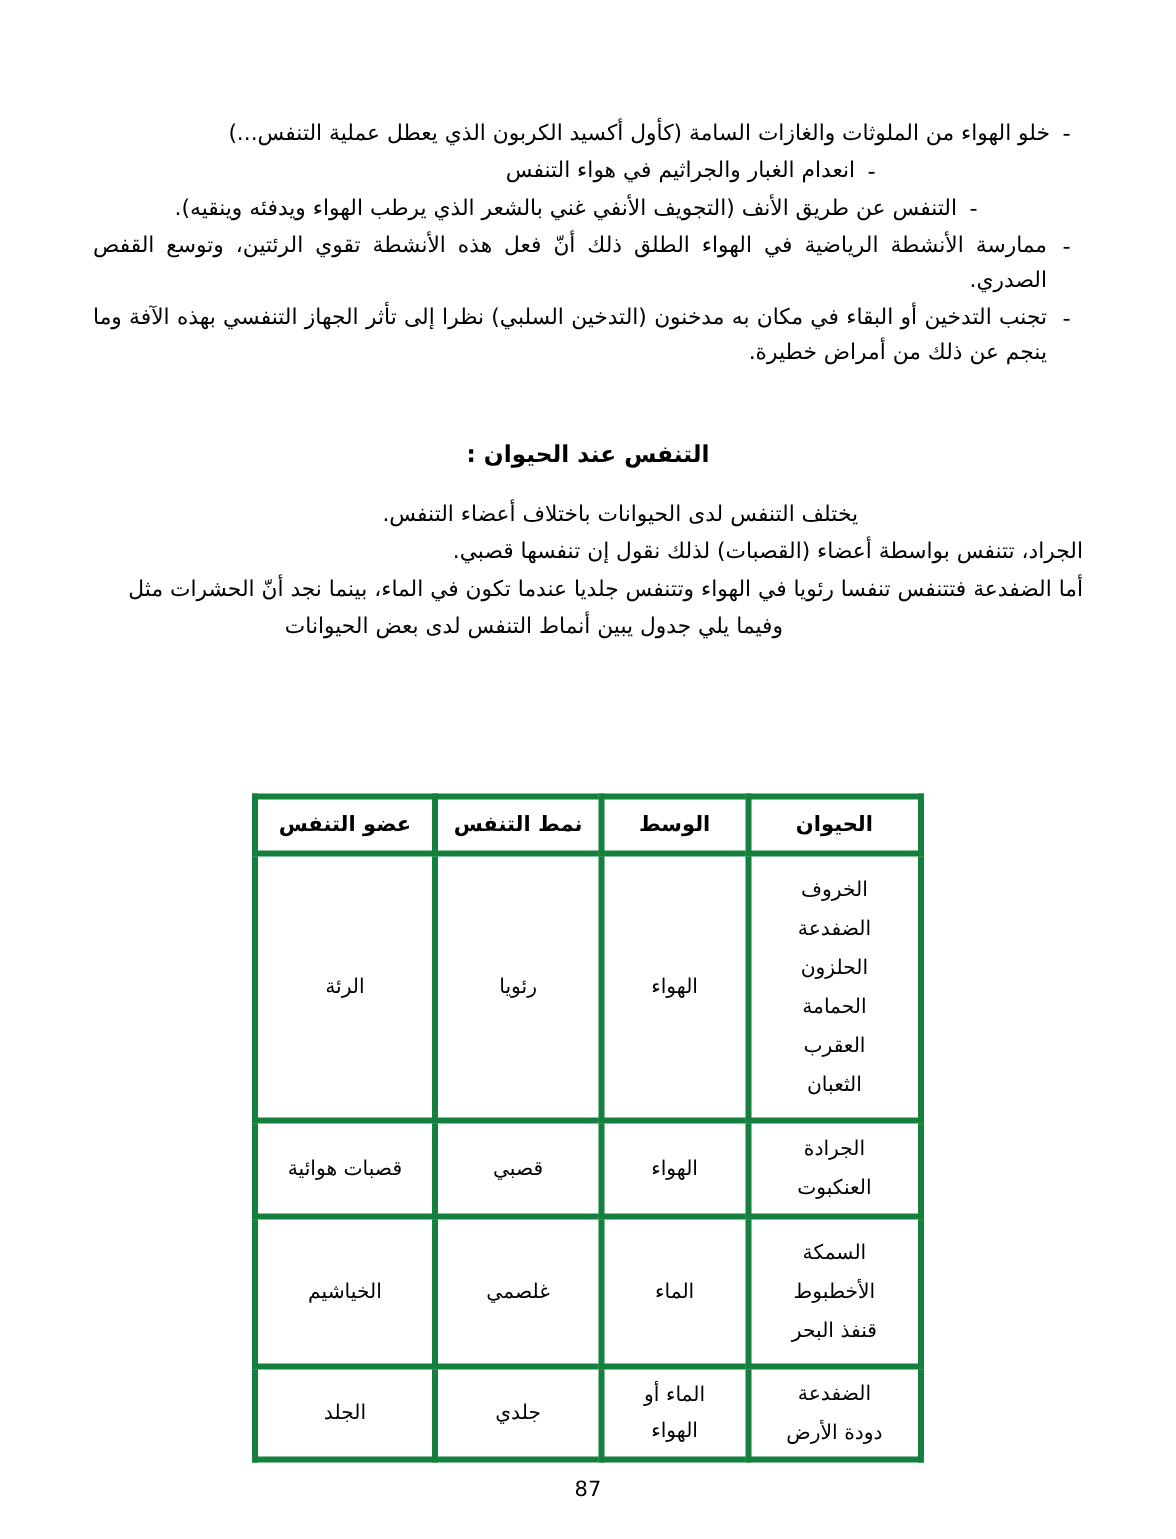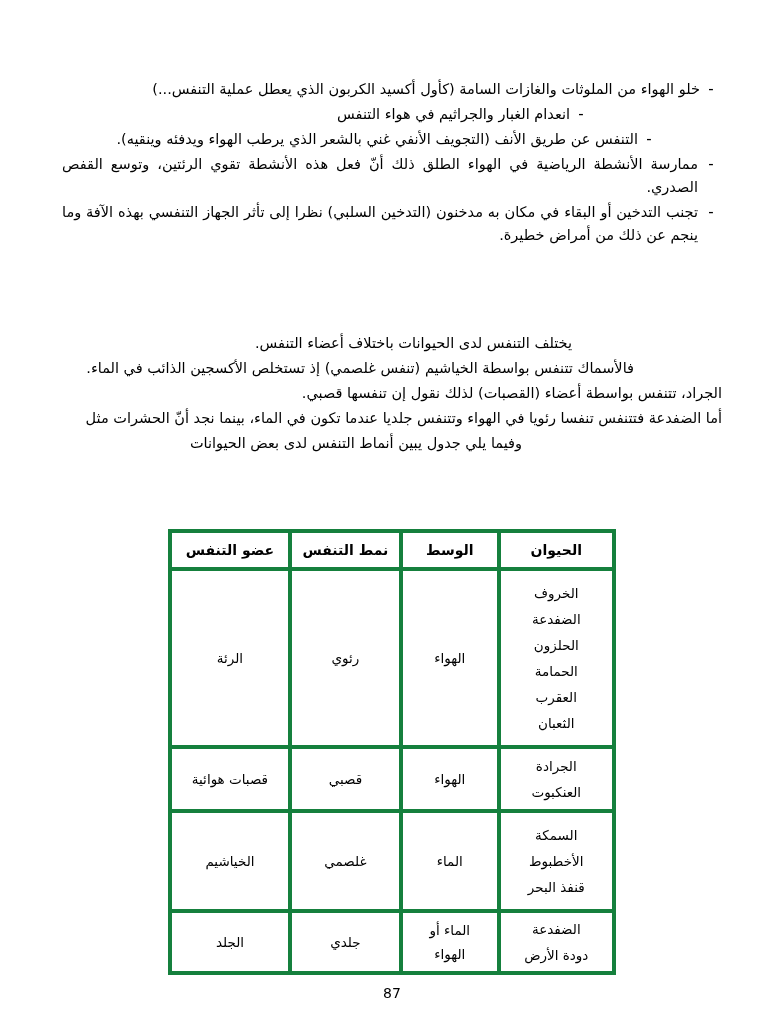--- a/index.html
+++ b/index.html
@@ -173,24 +173,24 @@
       <span class="bullet-text">ممارسة الأنشطة الرياضية في الهواء الطلق ذلك أنّ فعل هذه الأنشطة تقوي الرئتين، وتوسع القفص الصدري.</span>
     </div>
 
     <div class="bullet-row ind1">
       <span class="bullet-dash">-</span>
       <span class="bullet-text">تجنب التدخين أو البقاء في مكان به مدخنون (التدخين السلبي) نظرا إلى تأثر الجهاز التنفسي بهذه الآفة وما ينجم عن ذلك من أمراض خطيرة.</span>
     </div>
 
   </div>
 
+  <div class="section-heading">التنفس عند الحيوان :</div>
 
   <div class="para-block">
     <div class="para-line pad-a">يختلف التنفس لدى الحيوانات باختلاف أعضاء التنفس.</div>
-    <div class="para-line pad-b">فالأسماك تتنفس بواسطة الخياشيم (تنفس غلصمي) إذ تستخلص الأكسجين الذائب في الماء.</div>
     <div class="para-line pad-c">الجراد، تتنفس بواسطة أعضاء (القصبات) لذلك نقول إن تنفسها قصبي.</div>
     <div class="para-line pad-c">أما الضفدعة فتتنفس تنفسا رئويا في الهواء وتتنفس جلديا عندما تكون في الماء، بينما نجد أنّ الحشرات مثل</div>
     <div class="para-line pad-d">وفيما يلي جدول يبين أنماط التنفس لدى بعض الحيوانات</div>
   </div>
 
   <div class="breath-table-wrap">
     <table class="breath-table">
       <colgroup>
         <col class="c-animal">
         <col class="c-medium">
@@ -212,21 +212,21 @@
             <div class="animal-item">الخروف</div>
             <div class="animal-item">الضفدعة</div>
             <div class="animal-item">الحلزون</div>
             <div class="animal-item">الحمامة</div>
             <div class="animal-item">العقرب</div>
             <div class="animal-item">الثعبان</div>
           </td>
           <td class="medium-stack">
             <div class="animal-item">الهواء</div>
           </td>
-          <td>رئوي</td>
+          <td>رئويا</td>
           <td>الرئة</td>
         </tr>
 
         <tr class="row-med">
           <td class="animal-cell">
             <div class="animal-item">الجرادة</div>
             <div class="animal-item">العنكبوت</div>
           </td>
           <td class="medium-stack">
             <div class="animal-item">الهواء</div>

